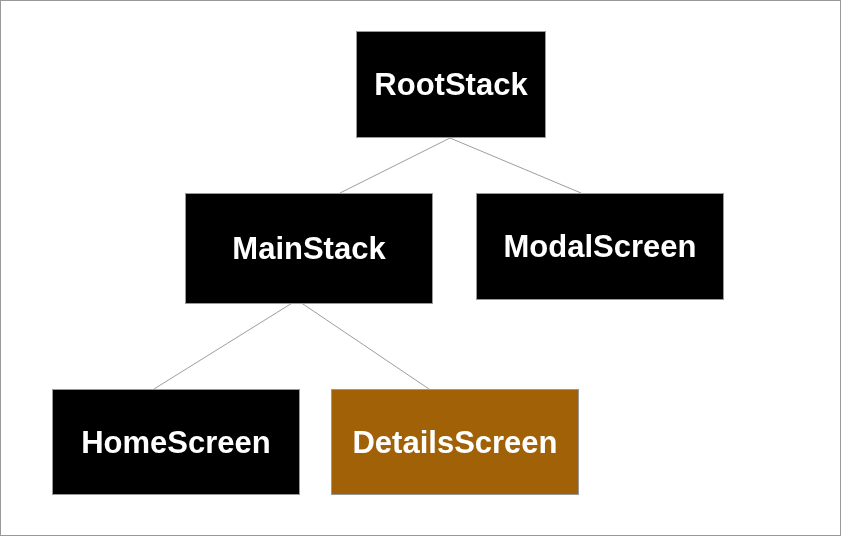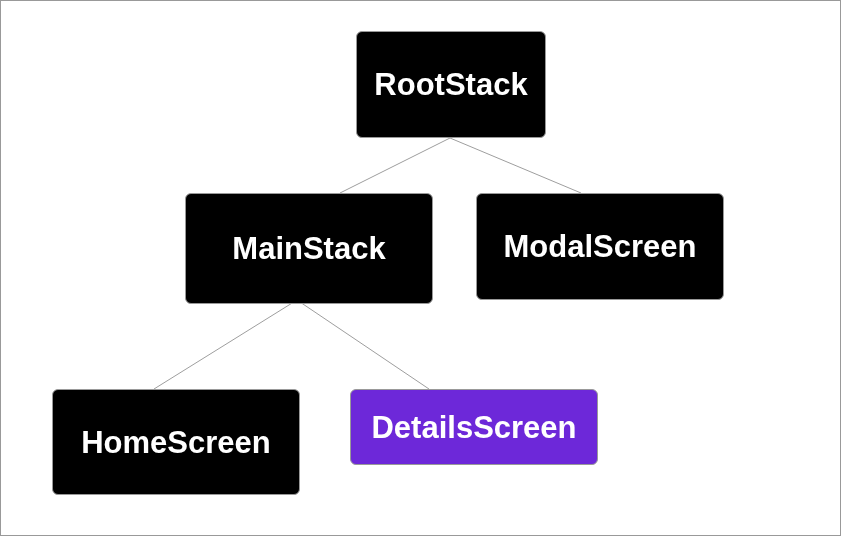--- a/index.html
+++ b/index.html
@@ -31,21 +31,20 @@
     top: 0;
     width: 100%;
     height: 100%;
   }
   .node {
     position: absolute;
     display: flex;
     align-items: center;
     justify-content: center;
     box-sizing: border-box;
-    border-radius: 6px;
   }
   .node-label {
     font-weight: bold;
     font-size: 31px;
     line-height: 1;
     white-space: nowrap;
   }
 </style>
 </head>
 <body>
@@ -63,17 +62,17 @@
   </div>
       <div class="node" style="left: 184px; top: 192px; width: 248px; height: 111px; background: rgb(0, 0, 0); border: 1px solid rgb(153, 153, 153);">
     <span class="node-label" style="color: rgb(255, 255, 255);">MainStack</span>
   </div>
       <div class="node" style="left: 475px; top: 192px; width: 248px; height: 107px; background: rgb(0, 0, 0); border: 1px solid rgb(153, 153, 153);">
     <span class="node-label" style="color: rgb(255, 255, 255);">ModalScreen</span>
   </div>
       <div class="node" style="left: 51px; top: 388px; width: 248px; height: 106px; background: rgb(0, 0, 0); border: 1px solid rgb(153, 153, 153);">
     <span class="node-label" style="color: rgb(255, 255, 255);">HomeScreen</span>
   </div>
-      <div class="node" style="left: 330px; top: 388px; width: 248px; height: 76px; background: #6d28d9; border: 1px solid rgb(153, 153, 153); margin-left: 19px;">
+      <div class="node" style="left: 330px; top: 388px; width: 248px; height: 106px; background: #a16207; border: 1px solid rgb(153, 153, 153);">
     <span class="node-label" style="color: rgb(255, 255, 255);">DetailsScreen</span>
   </div>
     </div>
 </div>
 
 </body></html>

